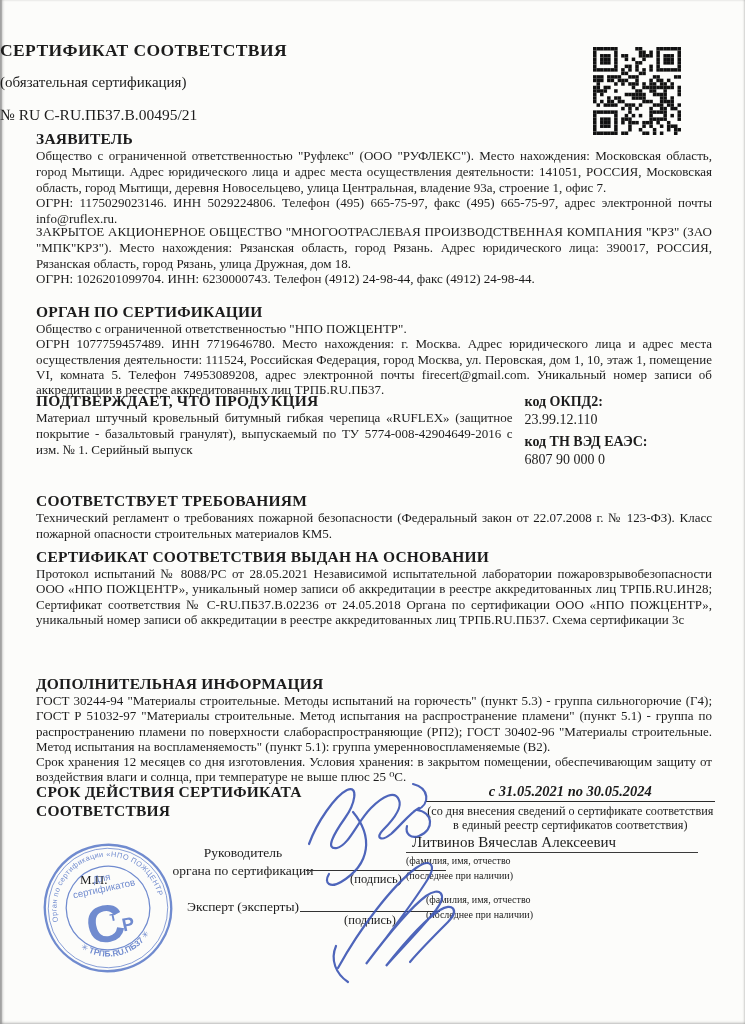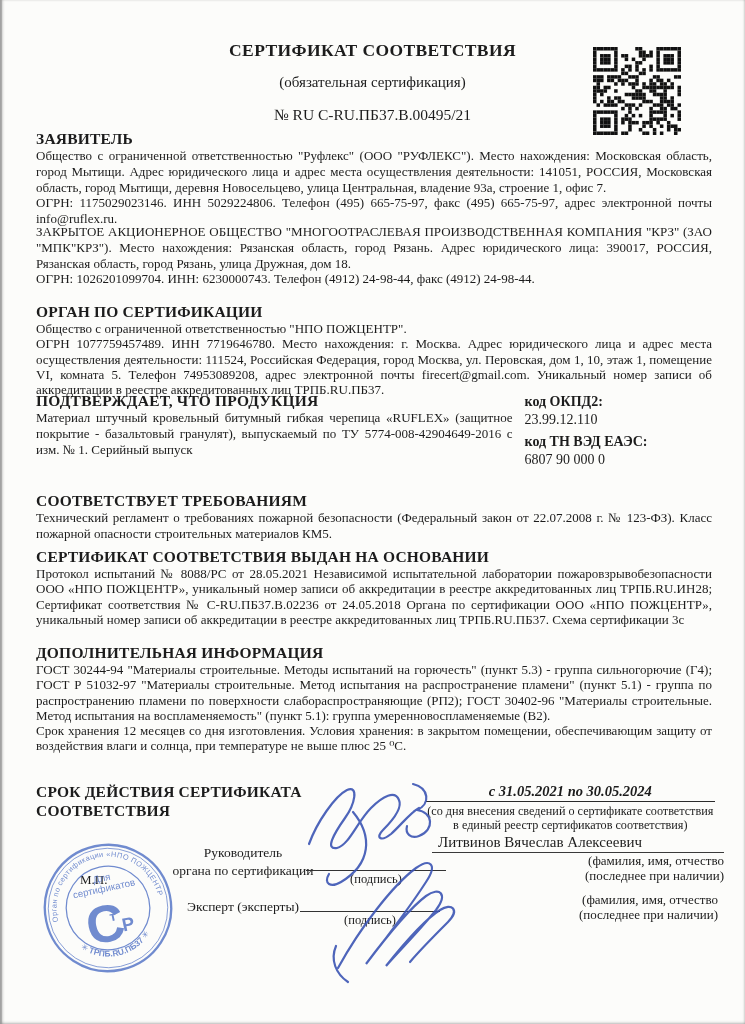--- a/index.html
+++ b/index.html
@@ -15,21 +15,21 @@
     background:#fcfcfa;
     color:var(--ink);
     font-family:"Liberation Serif","DejaVu Serif",serif;
     overflow:hidden;
     box-shadow:inset 3px 0 3px -1px rgba(90,90,90,.55),
                inset -2px 0 2px -1px rgba(140,140,140,.35),
                inset 0 -2px 3px -1px rgba(120,120,120,.4);
   }
   .edge-left{position:absolute;left:0;top:0;bottom:0;width:2px;background:#9a9a9a;opacity:.55;}
   
-  .hdr{position:absolute;top:0;left:0;right:0;text-align:center;}
+  .hdr{position:absolute;top:0;left:0;right:0;}
   .hdr .title{margin-top:40px;font-size:17.5px;font-weight:bold;letter-spacing:.4px;}
   .hdr .subtitle{margin-top:13px;font-size:15px;font-weight:normal;}
   .hdr .number{margin-top:15px;font-size:15.5px;}
   .qr{position:absolute;left:593px;top:47px;width:88px;height:88px;}
   
   .sec{position:absolute;left:36px;width:676px;}
   .sec-h{font-size:15.5px;font-weight:bold;line-height:18px;letter-spacing:.2px;}
   .sec p{margin:0;font-size:13px;line-height:15.8px;text-align:justify;}
   .sec.tight p{line-height:15.3px;}
   .product-flex{display:flex;gap:12px;}
@@ -45,21 +45,21 @@
   .validity-dates{font-size:14.5px;font-weight:bold;line-height:18px;border-bottom:1.5px solid #2a2a2a;padding-bottom:1px;font-style:italic;}
   .validity-note{font-size:12.2px;line-height:14px;padding-top:2px;}
   
   .sigzone{position:absolute;top:832px;left:36px;right:30px;height:190px;}
   .sigzone .abs{position:absolute;}
   .role{width:240px;text-align:center;font-size:13.5px;line-height:17.5px;}
   .sigline{width:140px;border-top:1.6px solid #333;}
   .siglabel{width:140px;text-align:center;font-size:12.5px;line-height:13px;}
   .namebox{width:292px;}
   .namebox .nm{font-size:15px;line-height:17px;padding-left:6px;border-bottom:1.6px solid #3a3a3a;padding-bottom:1px;}
-  .fio{width:292px;text-align:right;font-size:13px;line-height:15px;}
+  .fio{width:292px;text-align:left;font-size:10px;line-height:15px;}
   .mp{position:absolute;font-size:13px;}
   .stamp{position:absolute;left:4px;top:8px;width:136px;height:136px;opacity:.78;}
   .stamp text{fill:var(--stamp-blue);font-family:"Liberation Sans","DejaVu Sans",sans-serif;}
   .signature-svg{position:absolute;opacity:.9;}
   .signature-svg path{stroke:var(--signature-blue);fill:none;stroke-width:2.2;stroke-linecap:round;}
 </style>
 </head>
 <body>
 
 <div class="page">
@@ -415,21 +415,21 @@
   <div class="sec" style="top:492px">
     <div class="sec-h">СООТВЕТСТВУЕТ ТРЕБОВАНИЯМ</div>
     <p>Технический регламент о требованиях пожарной безопасности (Федеральный закон от 22.07.2008 г. № 123-ФЗ). Класс пожарной опасности строительных материалов КМ5.</p>
   </div>
 
   <div class="sec tight" style="top:548px">
     <div class="sec-h">СЕРТИФИКАТ СООТВЕТСТВИЯ ВЫДАН НА ОСНОВАНИИ</div>
     <p>Протокол испытаний № 8088/РС от 28.05.2021 Независимой испытательной лаборатории пожаровзрывобезопасности ООО «НПО ПОЖЦЕНТР», уникальный номер записи об аккредитации в реестре аккредитованных лиц ТРПБ.RU.ИН28; Сертификат соответствия № С-RU.ПБ37.В.02236 от 24.05.2018 Органа по сертификации ООО «НПО ПОЖЦЕНТР», уникальный номер записи об аккредитации в реестре аккредитованных лиц ТРПБ.RU.ПБ37. Схема сертификации 3с</p>
   </div>
 
-  <div class="sec tight" style="top:644px">
+  <div class="sec tight" style="top:675px">
     <div class="sec-h">ДОПОЛНИТЕЛЬНАЯ ИНФОРМАЦИЯ</div>
     <p>ГОСТ 30244-94 "Материалы строительные. Методы испытаний на горючесть" (пункт 5.3) - группа сильногорючие (Г4); ГОСТ Р 51032-97 "Материалы строительные. Метод испытания на распространение пламени" (пункт 5.1) - группа по распространению пламени по поверхности слабораспространяющие (РП2); ГОСТ 30402-96 "Материалы строительные. Метод испытания на воспламеняемость" (пункт 5.1): группа умеренновоспламеняемые (В2).</p>
     <p>Срок хранения 12 месяцев со дня изготовления. Условия хранения: в закрытом помещении, обеспечивающим защиту от воздействия влаги и солнца, при температуре не выше плюс 25 ⁰С.</p>
   </div>
 
   <div class="bottom">
     <div class="validity-row">
       <div class="validity-h">СРОК ДЕЙСТВИЯ СЕРТИФИКАТА СООТВЕТСТВИЯ</div>
       <div class="validity-box">
         <div class="validity-dates">с 31.05.2021 по 30.05.2024</div>
@@ -439,21 +439,21 @@
   </div>
 
   <div class="sigzone">
 
     <div class="abs role" style="left:87px;top:12px">
       <div>Руководитель</div>
       <div>органа по сертификации</div>
     </div>
     <div class="abs sigline" style="left:270px;top:38px"></div>
     <div class="abs siglabel" style="left:270px;top:41px">(подпись)</div>
-    <div class="abs namebox" style="left:396px;top:2px">
+    <div class="abs namebox" style="left:370px;top:2px">
       <div class="nm">Литвинов Вячеслав Алексеевич</div>
       <div class="fio">
         <div>(фамилия, имя, отчество</div>
         <div>(последнее при наличии)</div>
       </div>
     </div>
 
     <div class="abs role" style="left:87px;top:66px">Эксперт (эксперты)</div>
     <div class="abs sigline" style="left:264px;top:79px"></div>
     <div class="abs siglabel" style="left:264px;top:82px">(подпись)</div>

